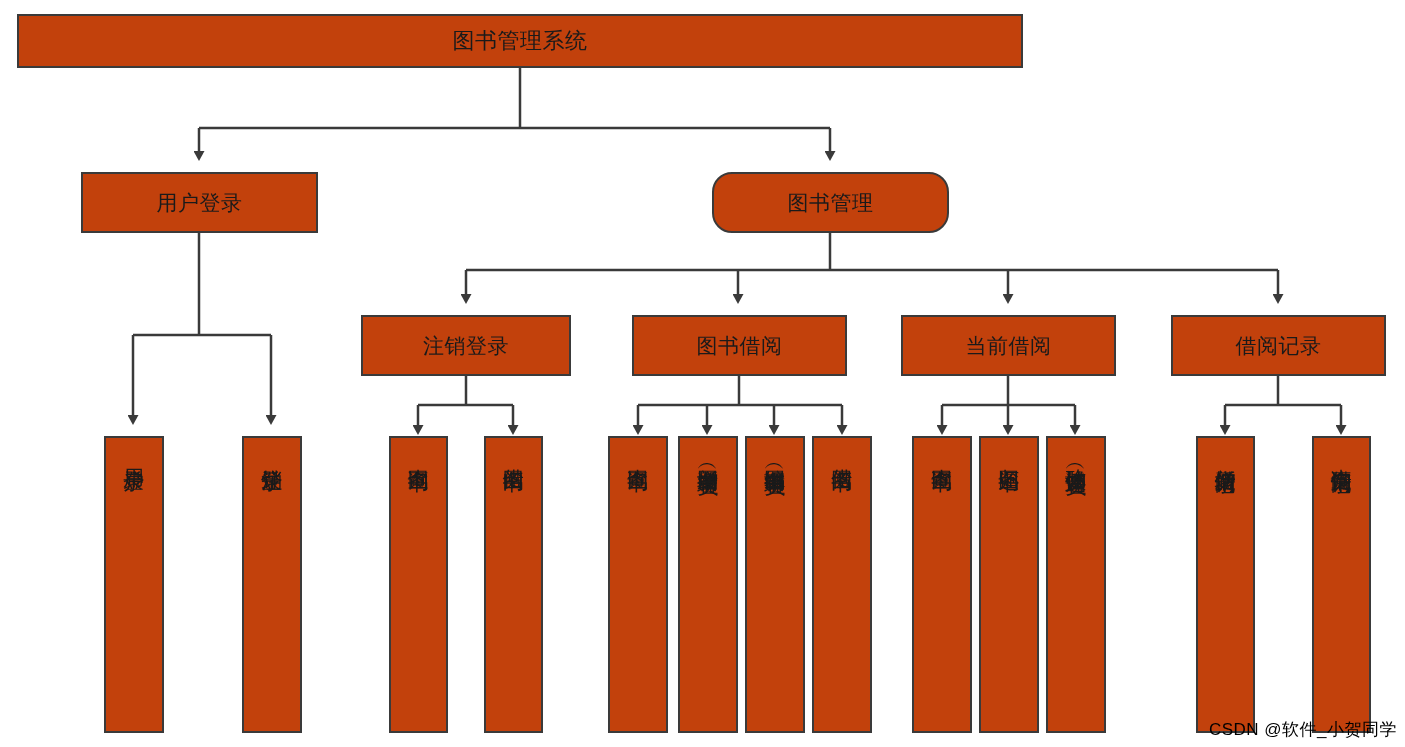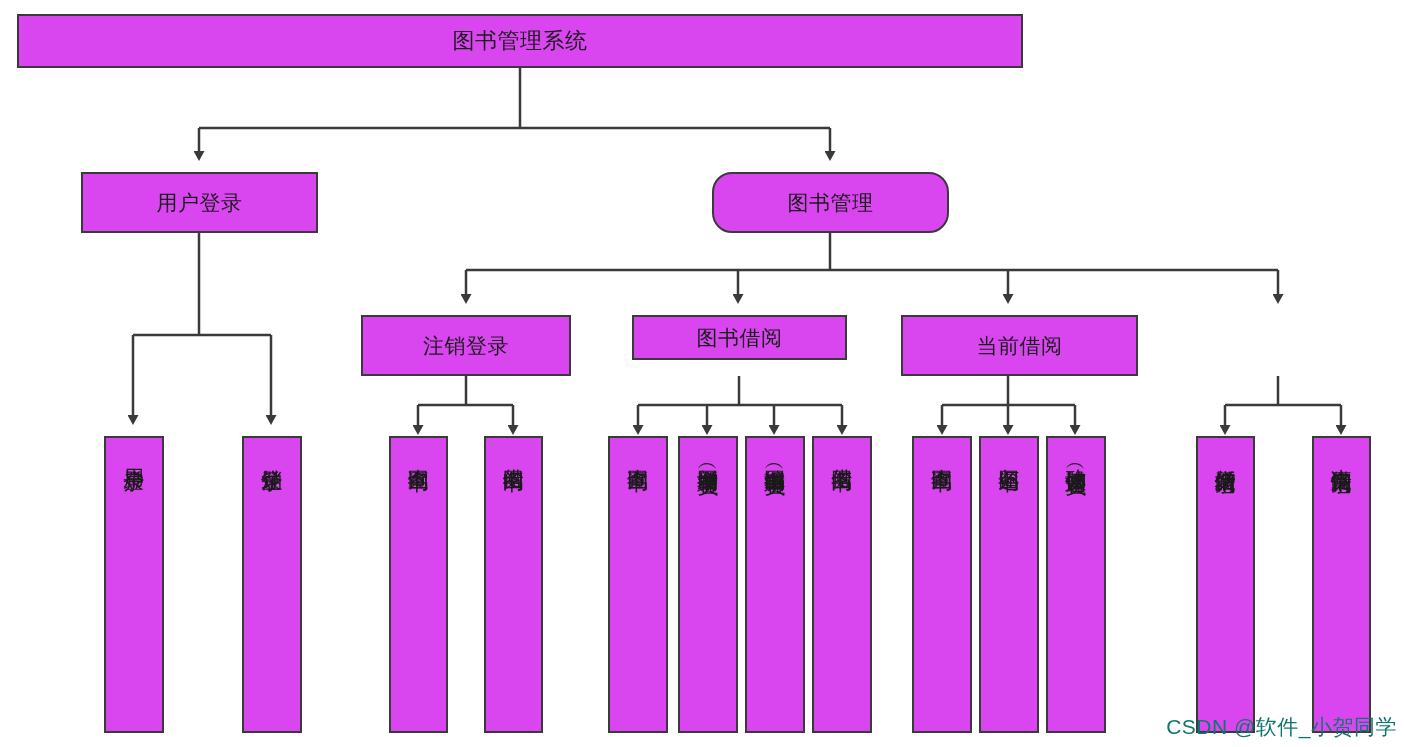--- a/index.html
+++ b/index.html
@@ -21,21 +21,21 @@
     position: absolute;
     left: 0;
     top: 0;
     width: 1405px;
     height: 747px;
     pointer-events: none;
   }
   .node {
     position: absolute;
     box-sizing: border-box;
-    background: #d946ef;
+    background: #c2410c;
     border: 2.5px solid #3a3a3a;
     display: flex;
     align-items: center;
     justify-content: center;
     color: #1a1a1a;
   }
   .node .label {
     display: block;
     text-align: center;
     line-height: 1.12;
@@ -56,22 +56,22 @@
     text-orientation: upright;
     font-size: 21px;
     line-height: 1.12;
     letter-spacing: 1px;
     white-space: nowrap;
   }
   .watermark {
     position: absolute;
     right: 8px;
     bottom: 6px;
-    font-size: 21px;
-    color: #0f766e;
+    font-size: 17px;
+    color: #000000;
     letter-spacing: 0.5px;
     white-space: nowrap;
   }
 </style>
 </head>
 <body>
 
 <div id="canvas">
 
   <svg id="wires" viewBox="0 0 1405 747" width="1405" height="747" xmlns="http://www.w3.org/2000/svg">
@@ -131,25 +131,28 @@
   <div class="node horiz" style="left:81px; top:172px; width:237px; height:61px;">
     <span class="label">用户登录</span>
   </div>
   <div class="node horiz" style="left:712px; top:172px; width:237px; height:61px;border-radius:20px;">
     <span class="label">图书管理</span>
   </div>
 
   <div class="node horiz" style="left:361px; top:315px; width:210px; height:61px;">
     <span class="label">注销登录</span>
   </div>
-  <div class="node horiz" style="left:632px; top:315px; width:215px; height:45px;">
+  <div class="node horiz" style="left:632px; top:315px; width:215px; height:61px;">
     <span class="label">图书借阅</span>
   </div>
-  <div class="node horiz" style="left:901px; top:315px; width:237px; height:61px;justify-content:center;">
+  <div class="node horiz" style="left:901px; top:315px; width:215px; height:61px;justify-content:center;">
     <span class="label">当前借阅</span>
+  </div>
+  <div class="node horiz" style="left:1171px; top:315px; width:215px; height:61px;">
+    <span class="label">借阅记录</span>
   </div>
 
   <div class="node vert" style="left:104px; top:436px; width:60px; height:297px;">
     <span class="label">用户登录</span>
   </div>
   <div class="node vert" style="left:242px; top:436px; width:60px; height:297px;">
     <span class="label">注销登录</span>
   </div>
 
   <div class="node vert" style="left:389px; top:436px; width:59px; height:297px;">

